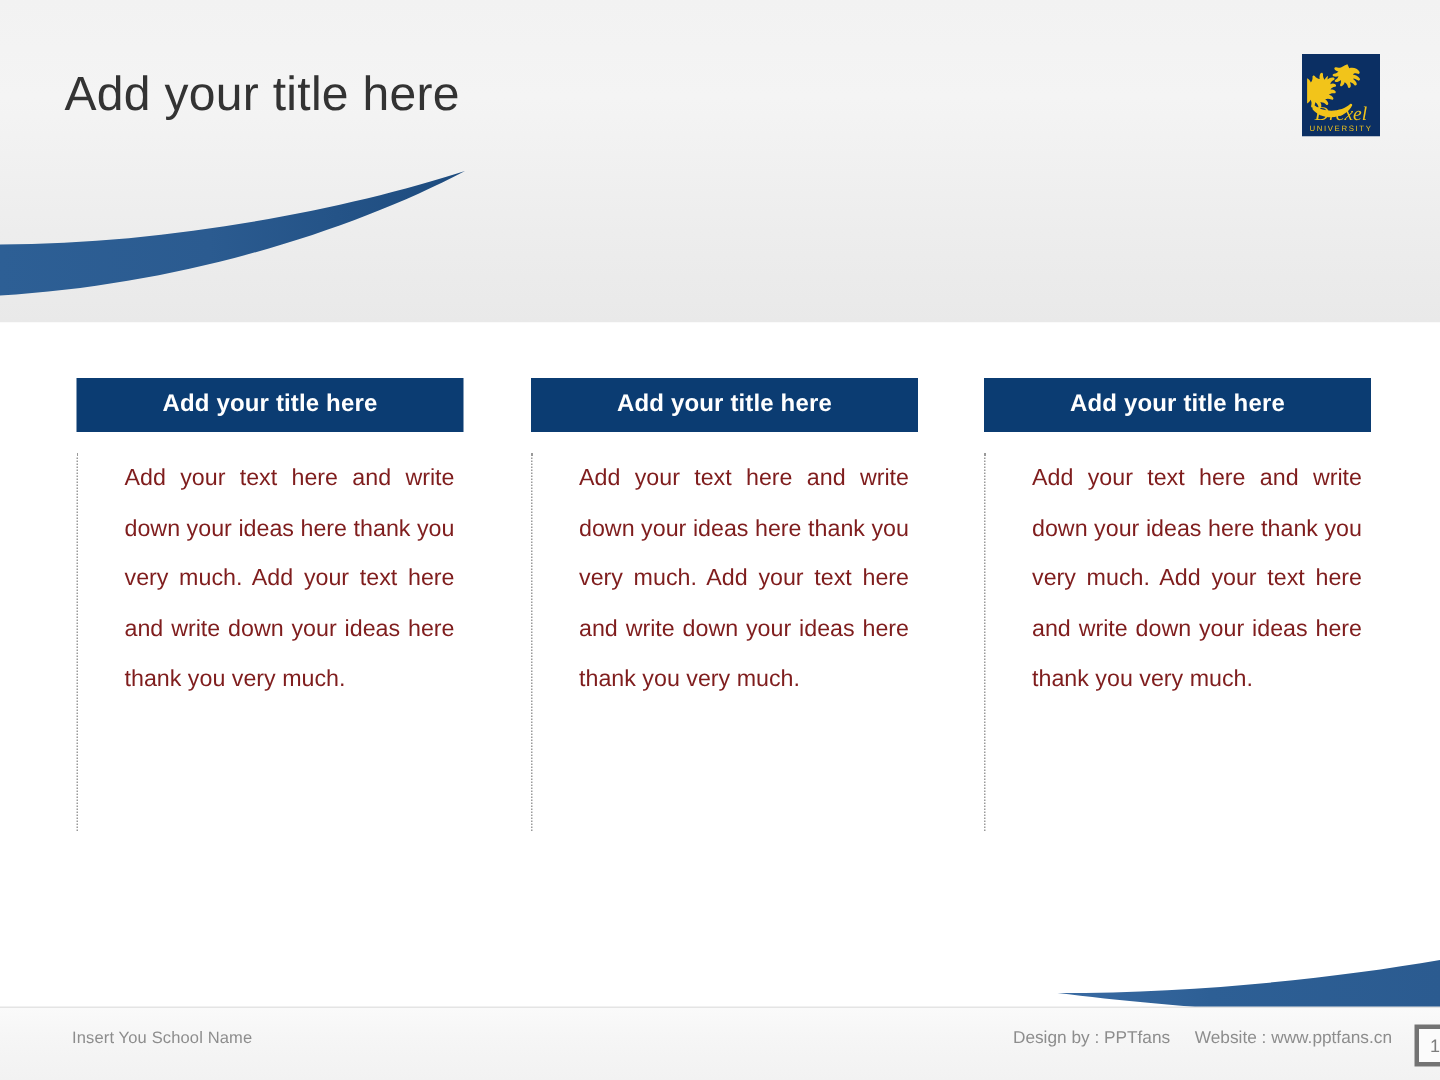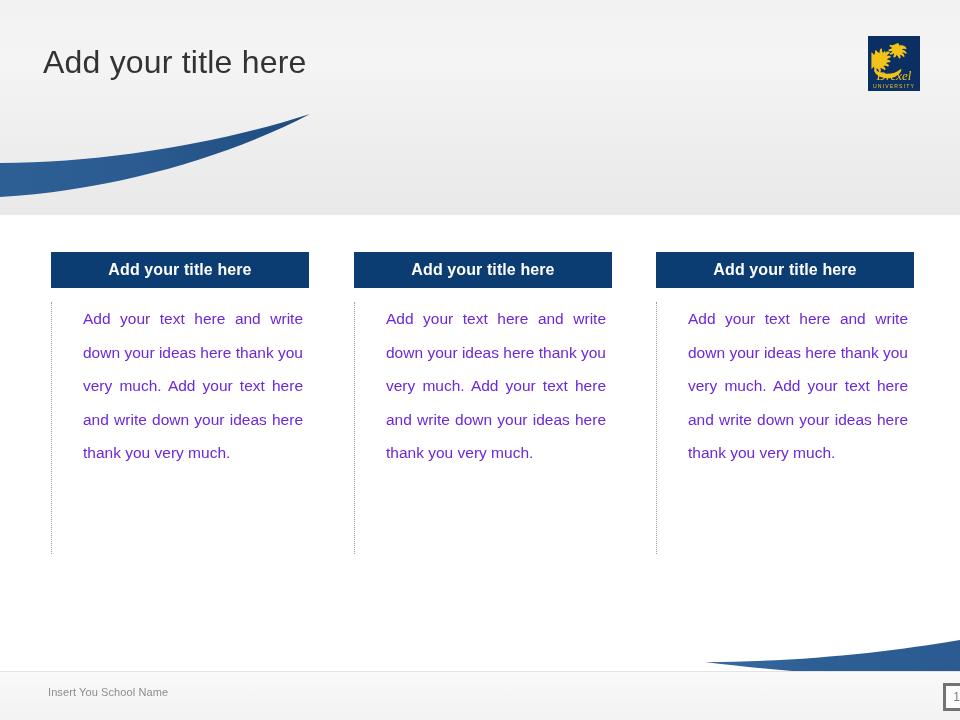--- a/index.html
+++ b/index.html
@@ -95,21 +95,21 @@
   .card-body {
     margin-top: 14px;
     border-left: 1px dotted #9a9a9a;
     padding-left: 31px;
     padding-right: 6px;
     min-height: 252px;
   }
   .card-text {
     font-size: 15.5px;
     line-height: 33.5px;
-    color: #6d28d9;
+    color: #7f1d1d;
     text-align: justify;
     text-align-last: left;
     margin: 0;
   }
 
   
   .footer-left {
     position: absolute;
     left: 48px; top: 686px;
     font-size: 11px;
@@ -203,16 +203,21 @@
       </div>
     </div>
 
   </div>
 
   <div class="footer-rule"></div>
   <div class="footer-band"></div>
 
   <div class="footer-left">Insert You School Name</div>
 
+  <div class="footer-credit">
+    <span>Design by : PPTfans</span>
+    <span class="sep"></span>
+    <span>Website : www.pptfans.cn</span>
+  </div>
 
   <div class="page-number">14</div>
 
 </div>
 
 </body></html>

